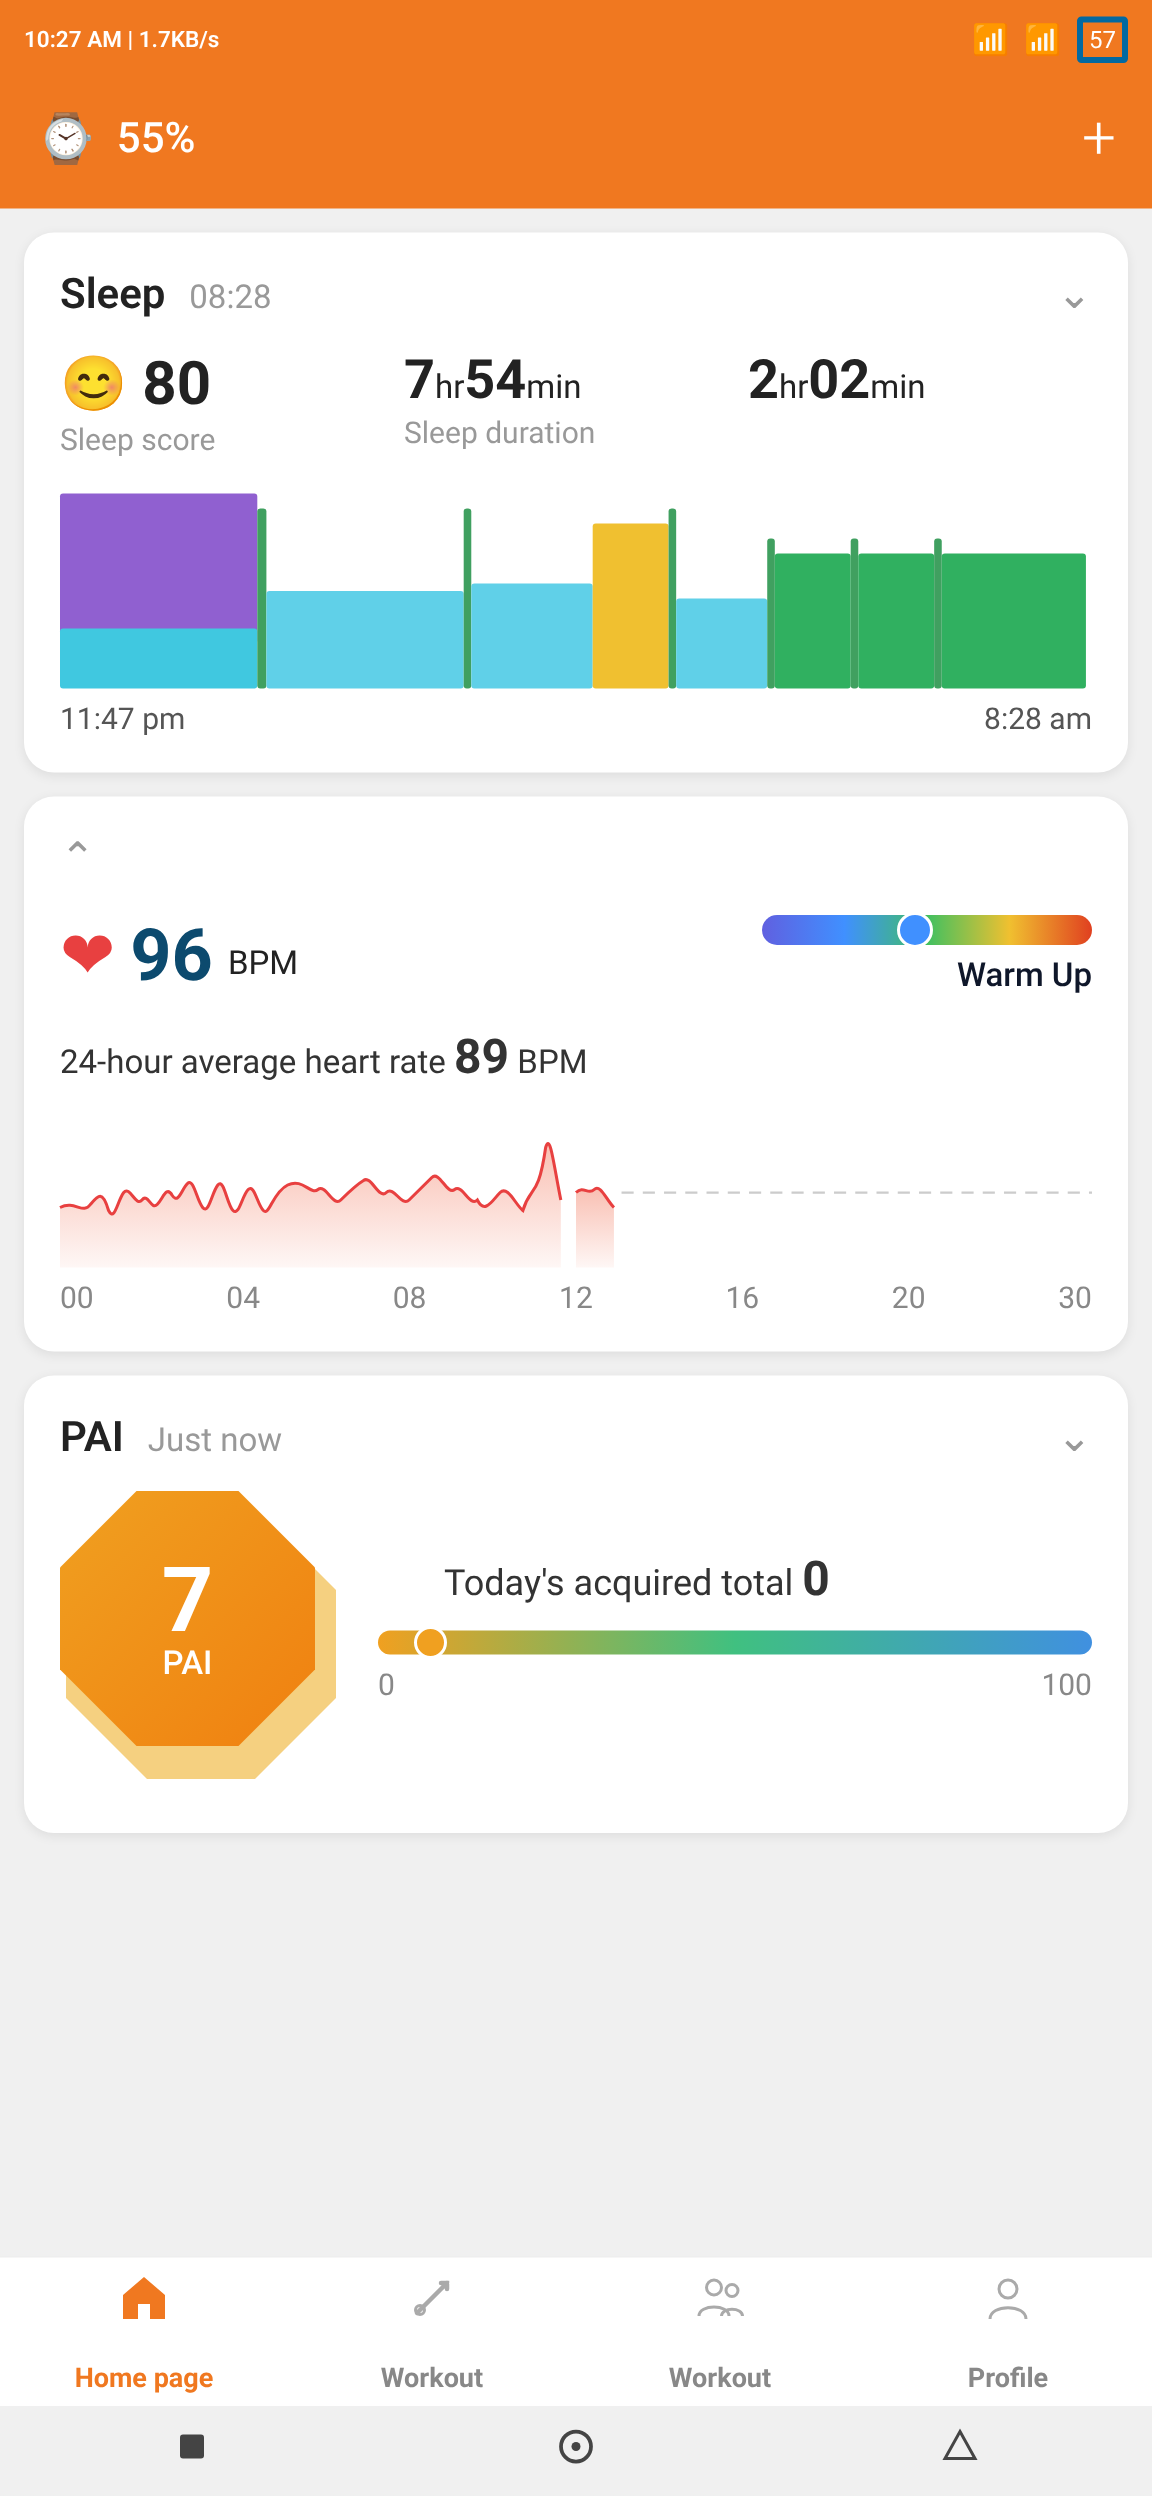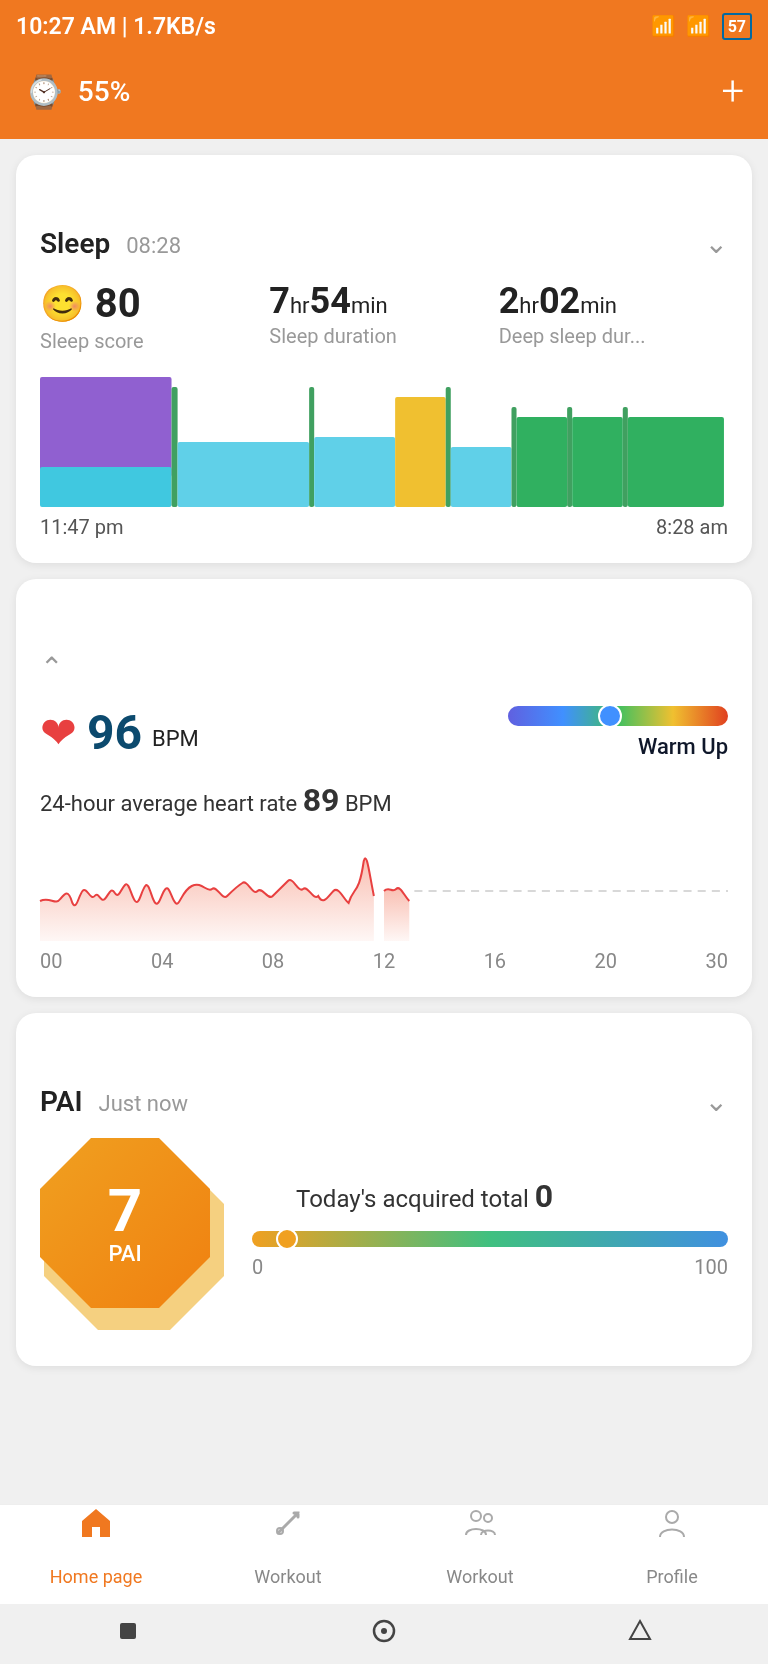--- a/index.html
+++ b/index.html
@@ -16,36 +16,36 @@
     .status-bar {
       background: #f07820;
       display: flex;
       justify-content: space-between;
       align-items: center;
       padding: 8px 16px;
       height: 52px;
     }
     .status-left {
       color: white;
-      font-size: 23px;
+      font-size: 15px;
       font-weight: 600;
     }
     .status-right {
       display: flex;
       align-items: center;
       gap: 10px;
       color: white;
       font-size: 20px;
     }
     .battery-icon {
-      border: 2px solid #0369a1;
+      border: 4px solid #0369a1;
       border-radius: 3px;
       padding: 2px 4px;
       font-size: 16px;
-      font-weight: bold;
+      font-weight: normal;
       position: relative;
     }
 
     
     .app-header {
       background: #f07820;
       display: flex;
       justify-content: space-between;
       align-items: center;
       padding: 16px 24px 24px;
@@ -82,21 +82,20 @@
       padding: 24px;
       box-shadow: 0 2px 8px rgba(0,0,0,0.08);
     }
 
     
     .card-header {
       display: flex;
       justify-content: space-between;
       align-items: center;
       margin-bottom: 20px;
-      margin-top: 48px;
     }
     .card-title {
       font-size: 28px;
       font-weight: 600;
       color: #222;
     }
     .card-subtitle {
       font-size: 22px;
       color: #999;
       margin-left: 12px;
@@ -333,23 +332,24 @@
       background: white;
       display: flex;
       border-top: 1px solid #eee;
       height: 100px;
     }
     .nav-item {
       flex: 1;
       display: flex;
       flex-direction: column;
       align-items: center;
-      justify-content: flex-start;
+      justify-content: center;
       gap: 16px;
       cursor: pointer;
+      font-weight: bold;
     }
     .nav-icon {
       font-size: 36px;
     }
     .nav-label {
       font-size: 18px;
       color: #888;
     }
     .nav-item.active .nav-label {
       color: #f07820;
@@ -423,21 +423,20 @@
       <div class="sleep-stat">
         <div>
           <span class="duration-value">7</span><span class="duration-unit">hr</span><span class="duration-value">54</span><span class="duration-unit">min</span>
         </div>
         <div class="stat-label">Sleep duration</div>
       </div>
       <div class="sleep-stat">
         <div>
           <span class="duration-value">2</span><span class="duration-unit">hr</span><span class="duration-value">02</span><span class="duration-unit">min</span>
         </div>
-        <div class="stat-label">Deep sleep dur...</div>
       </div>
     </div>
 
     <div class="sleep-chart">
       <svg width="100%" height="130" viewBox="0 0 680 130" preserveAspectRatio="none">
 
         <rect x="0" y="0" width="130" height="100" fill="#9060d0" rx="2"></rect>
 
         <rect x="0" y="90" width="130" height="40" fill="#40c8e0" rx="2"></rect>
 

